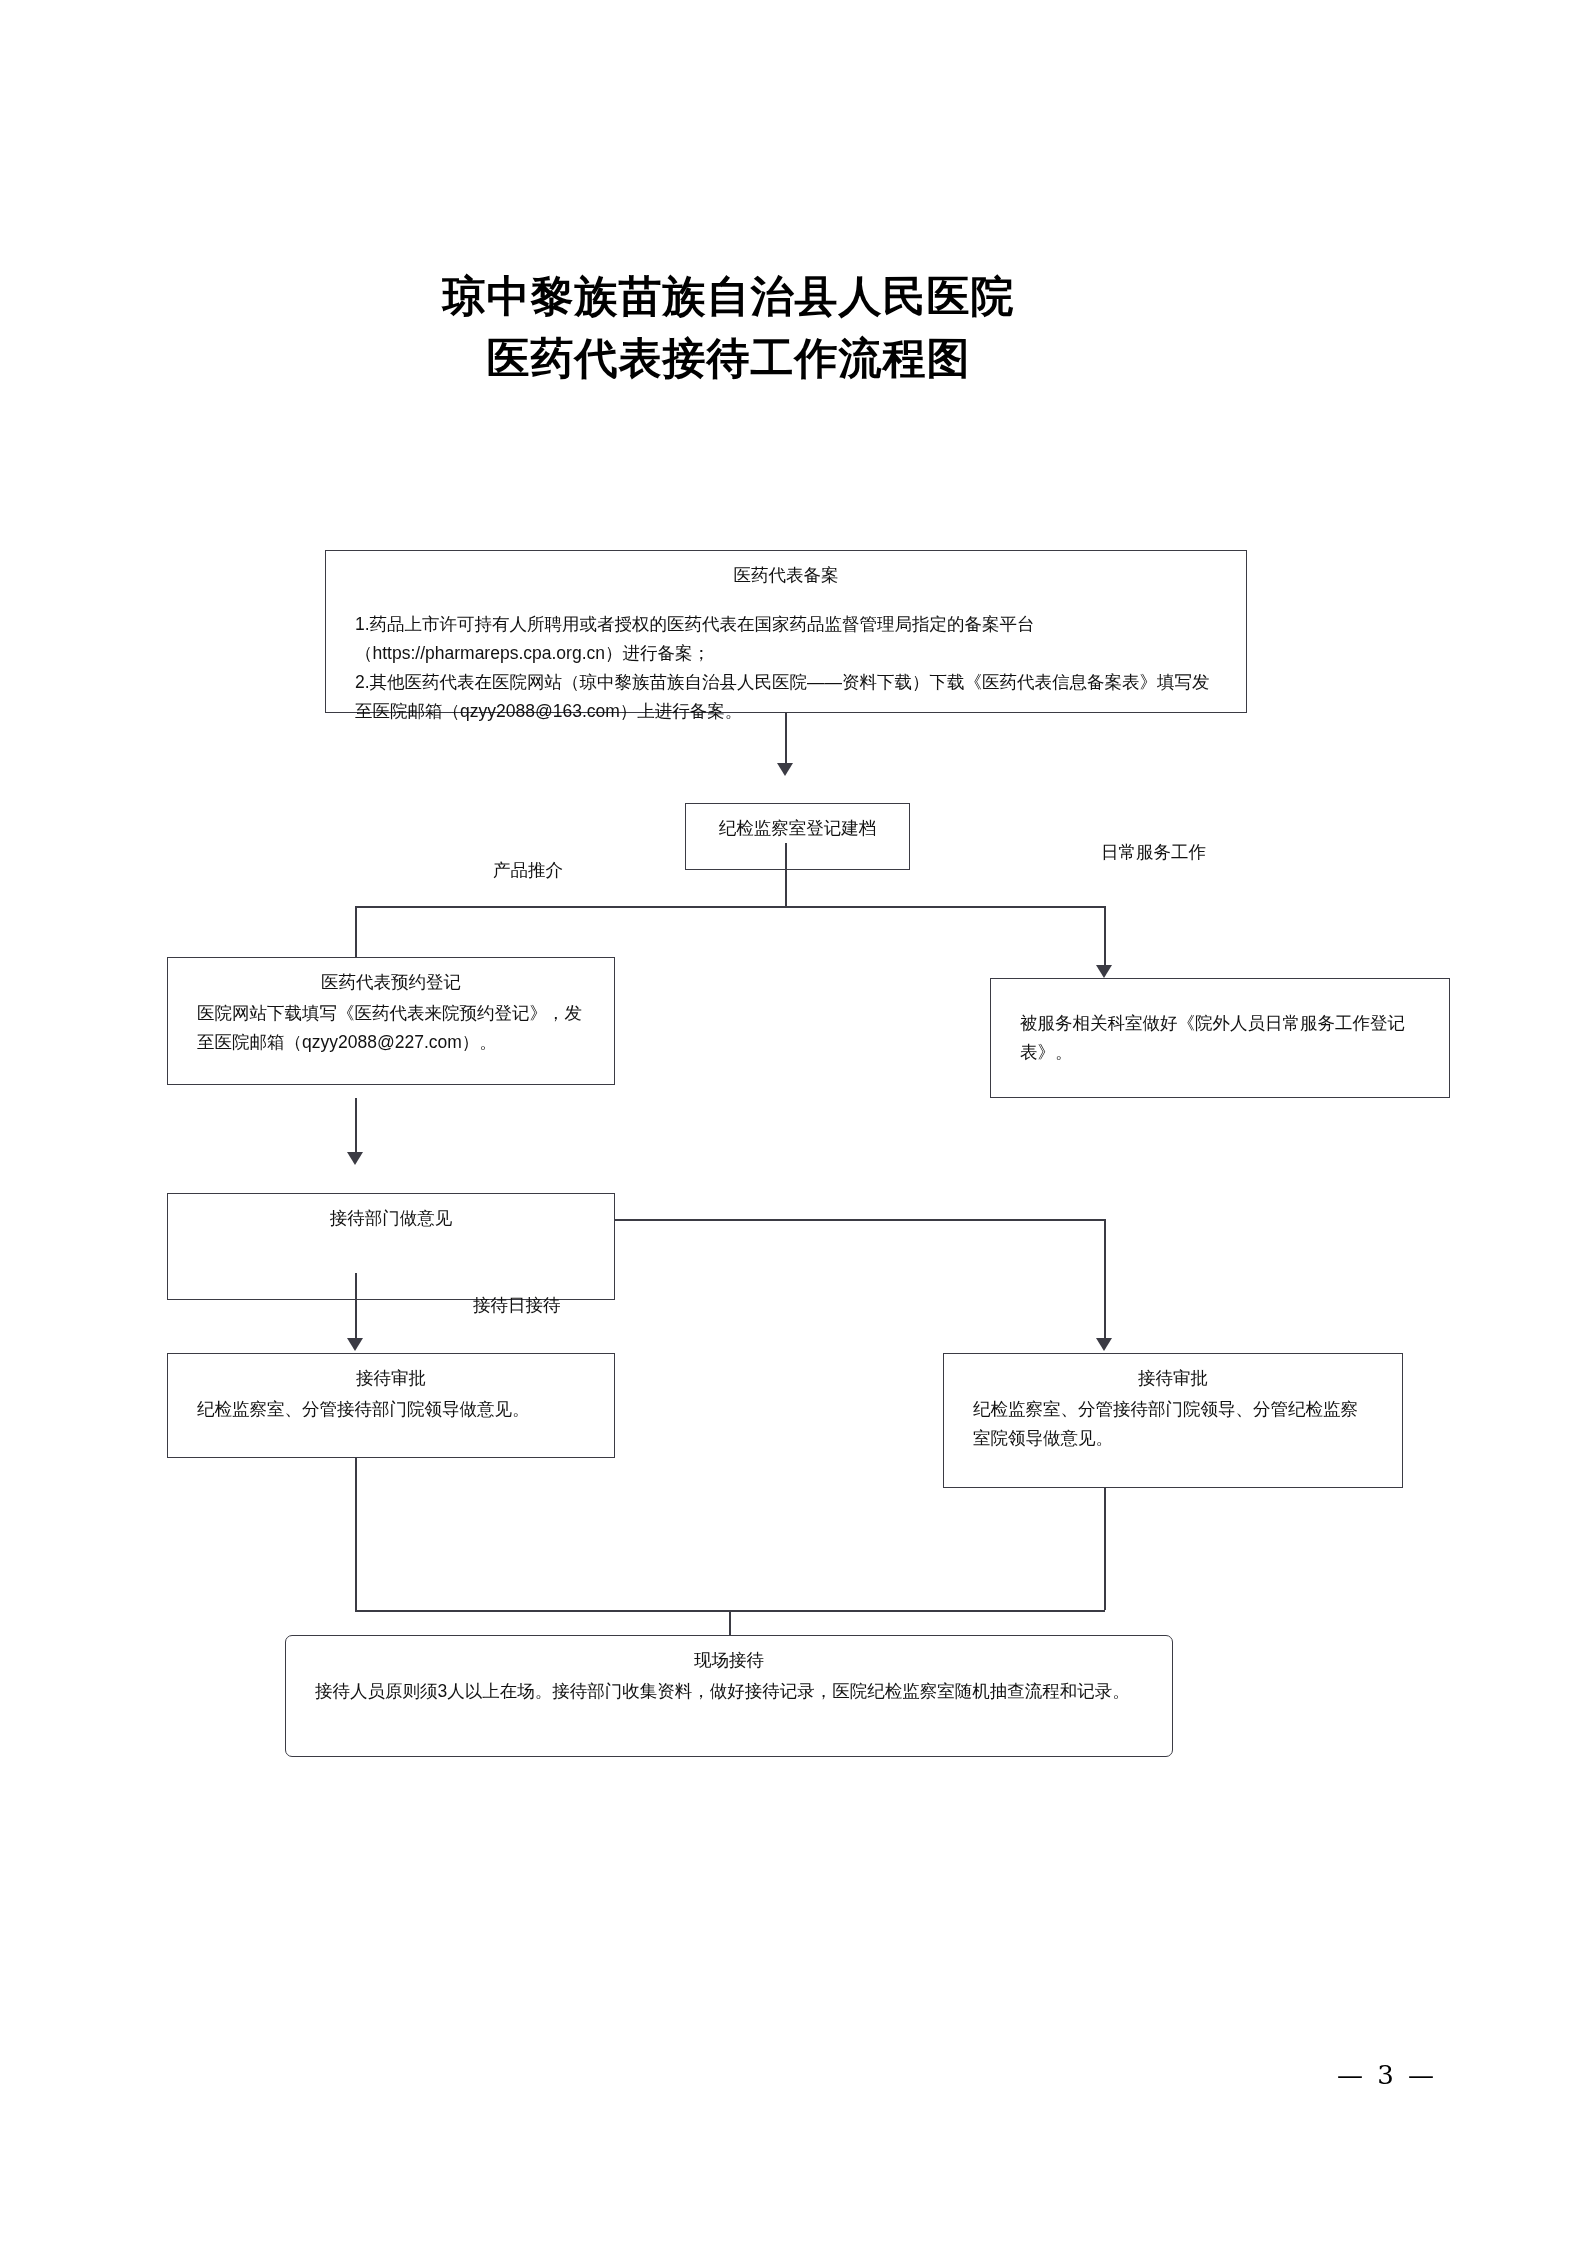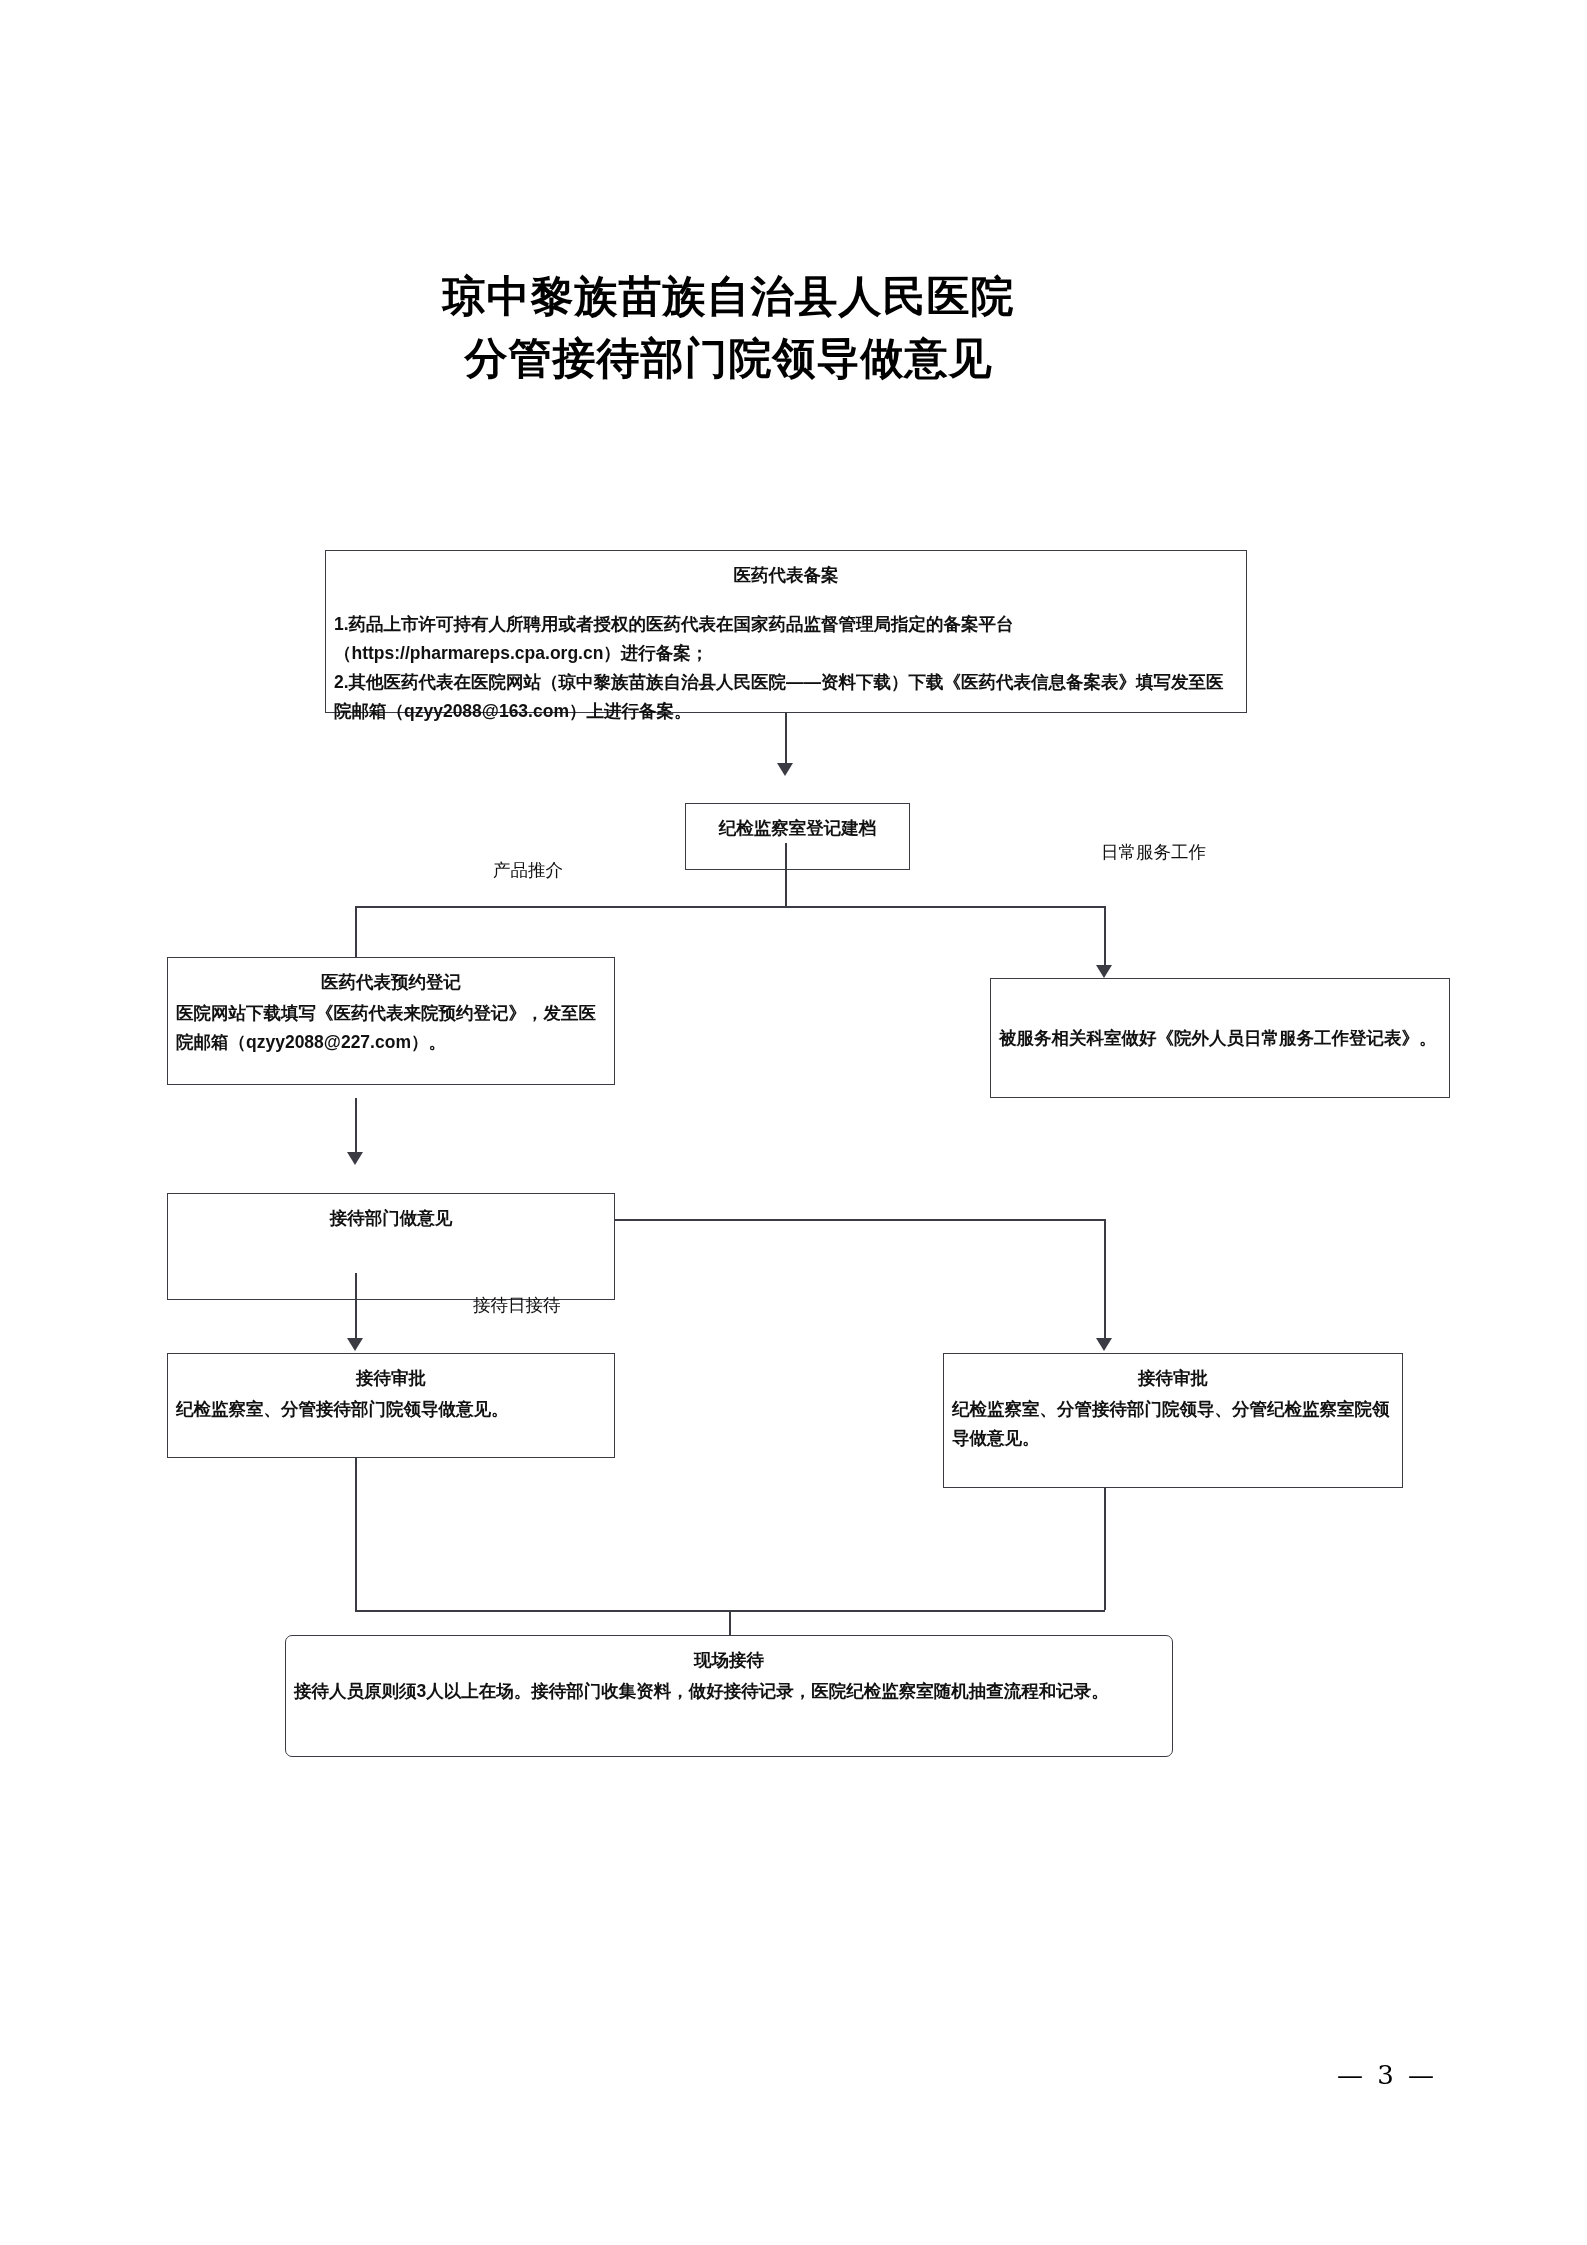--- a/index.html
+++ b/index.html
@@ -44,25 +44,24 @@
     top: 525px;
     width: 1300px;
     height: 1330px;
   }
   
   .node {
     position: absolute;
     box-sizing: border-box;
     border: 1.6px solid #3b3b44;
     background: #fff;
-    padding: 10px 8px;
+    padding: 10px 29px;
     font-size: 17.5px;
     line-height: 29px;
     color: #111;
-    font-weight: bold;
   }
   .node .hd {
     text-align: center;
     display: block;
     margin-bottom: 2px;
   }
   .node .bd {
     display: block;
     text-align: left;
   }
@@ -109,21 +108,21 @@
     color: #000;
   }
 </style>
 </head>
 <body>
 
 <div class="page">
 
   <div class="title-block">
     <div class="title-line">琼中黎族苗族自治县人民医院</div>
-    <div class="title-line">分管接待部门院领导做意见</div>
+    <div class="title-line">医药代表接待工作流程图</div>
   </div>
 
   <div class="chart">
 
     <div class="node" style="left:182px; top:25px; width:922px; height:163px;">
       <span class="hd">医药代表备案</span>
       <span class="bd" style="white-space:pre-line;margin-top:20px;">1.药品上市许可持有人所聘用或者授权的医药代表在国家药品监督管理局指定的备案平台（https://pharmareps.cpa.org.cn）进行备案；
 2.其他医药代表在医院网站（琼中黎族苗族自治县人民医院——资料下载）下载《医药代表信息备案表》填写发至医院邮箱（qzyy2088@163.com）上进行备案。</span>
     </div>
 

